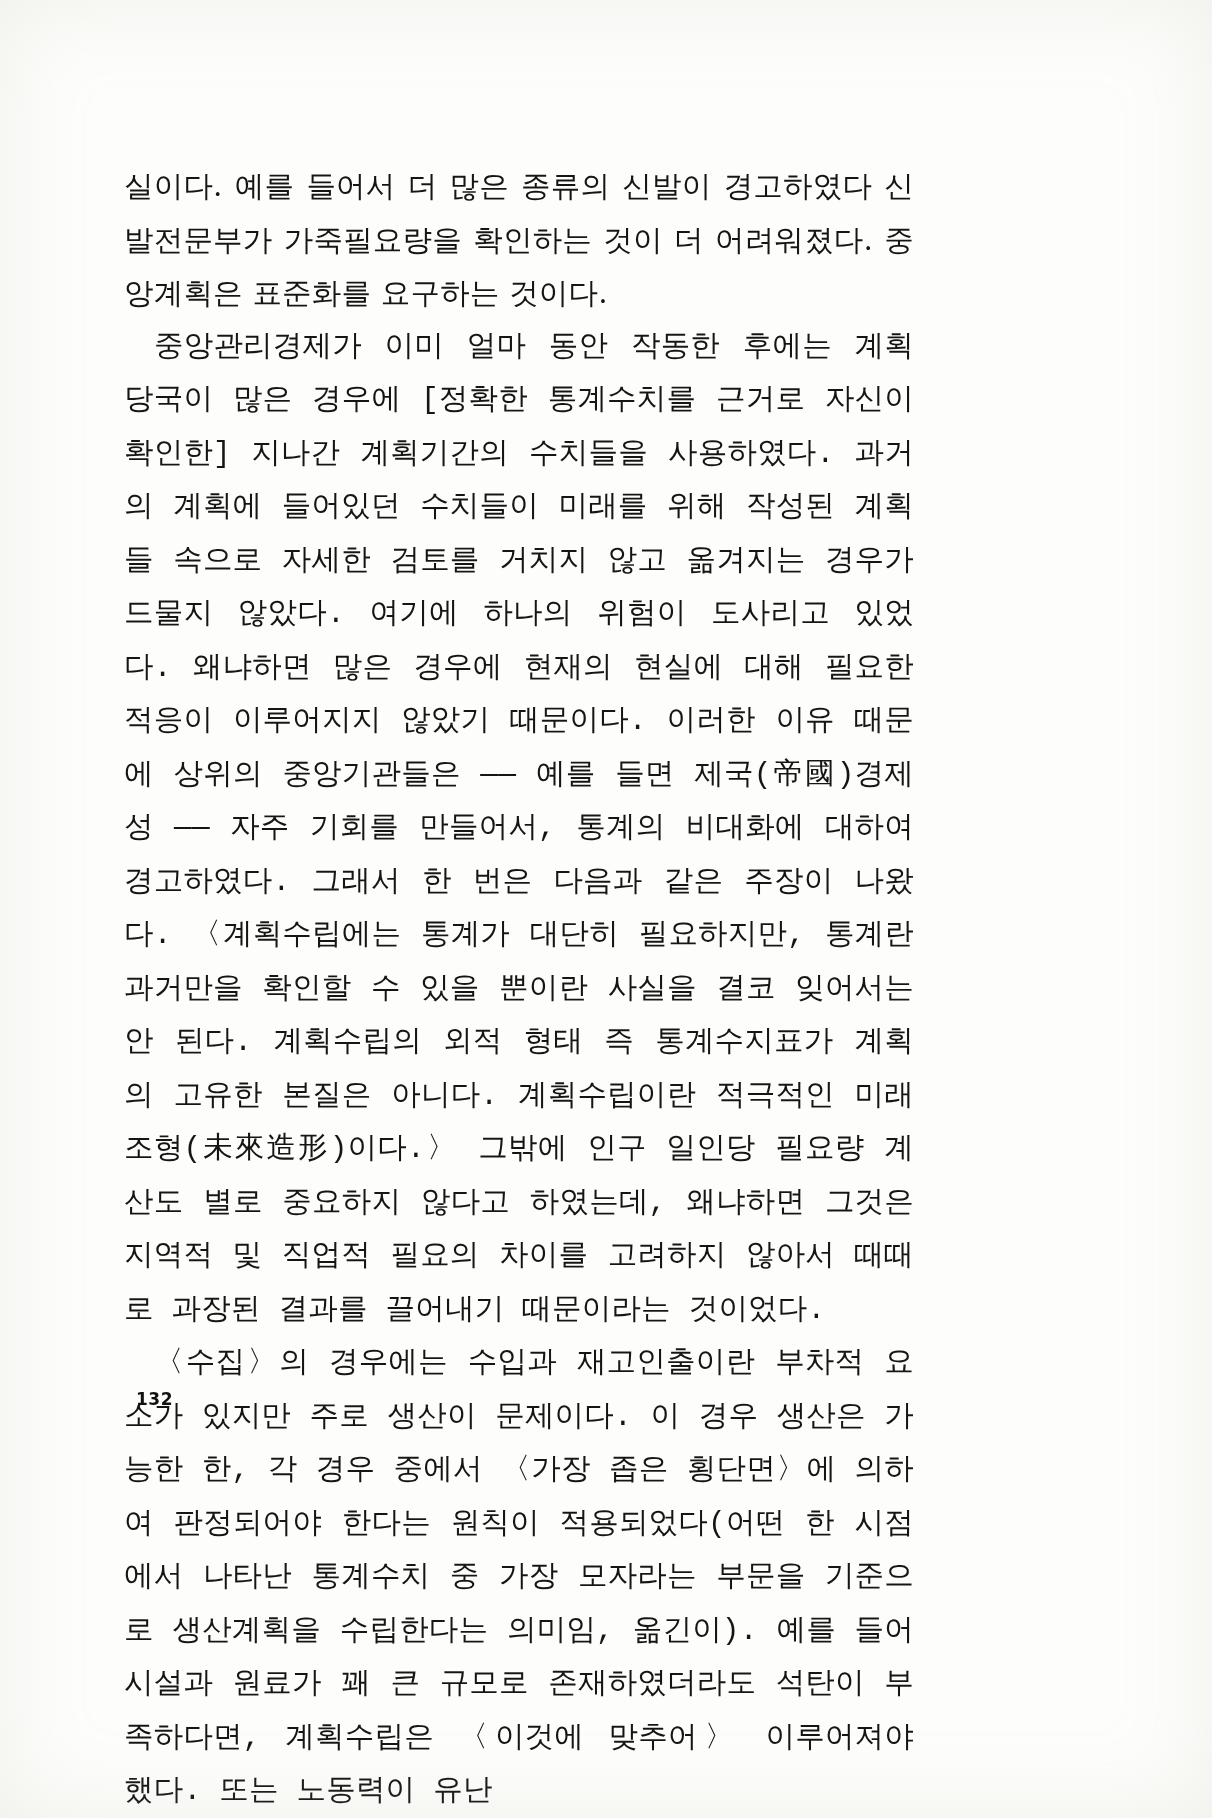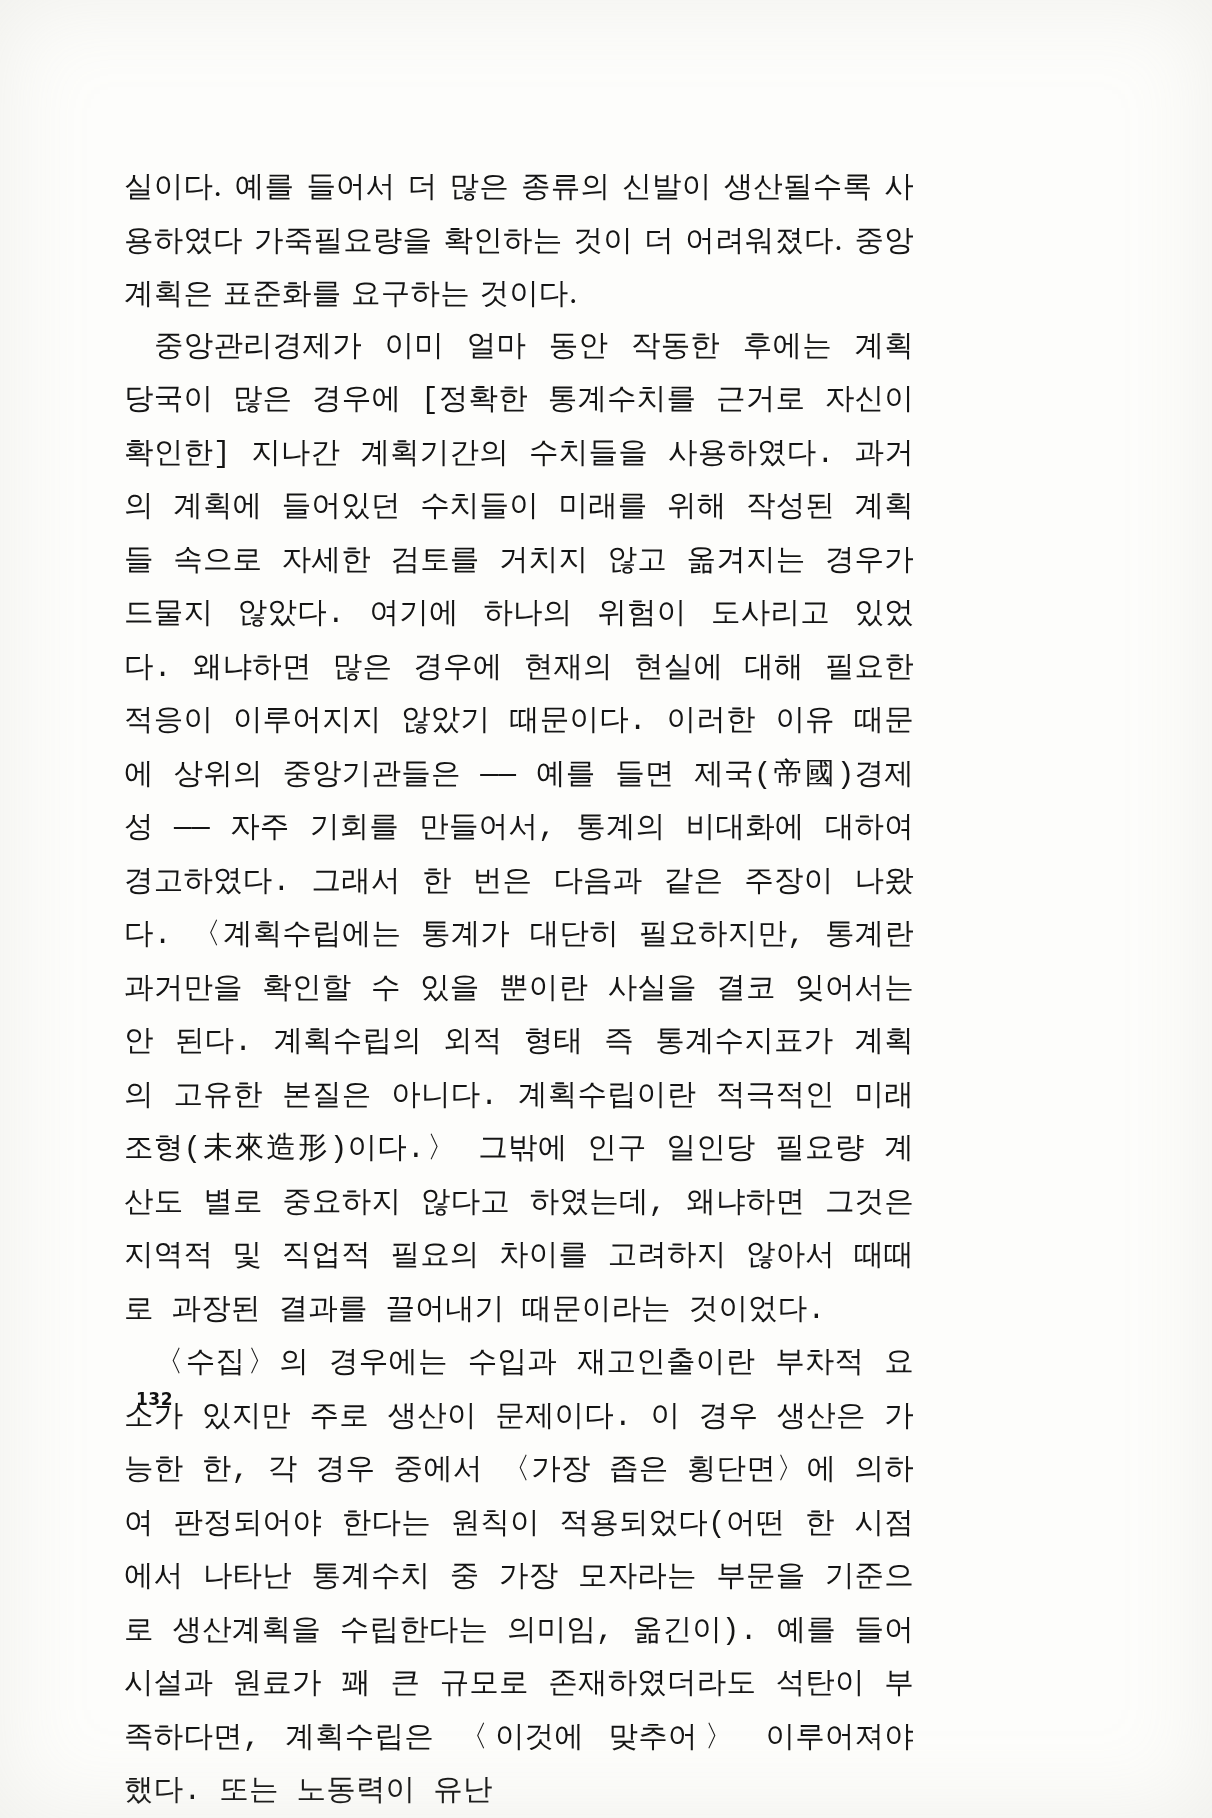--- a/index.html
+++ b/index.html
@@ -62,21 +62,21 @@
     pointer-events: none;
     box-shadow: inset 0 0 90px rgba(180,175,165,0.18);
   }
 </style>
 </head>
 <body>
 
 <div class="page">
   <div class="page-inner">
     <div class="body-text">
-      <p>실이다. 예를 들어서 더 많은 종류의 신발이 생산될수록 사용하였다 가죽필요량을 확인하는 것이 더 어려워졌다. 중앙계획은 표준화를 요구하는 것이다.</p>
+      <p>실이다. 예를 들어서 더 많은 종류의 신발이 경고하였다 신발전문부가 가죽필요량을 확인하는 것이 더 어려워졌다. 중앙계획은 표준화를 요구하는 것이다.</p>
       <p class="indent">중앙관리경제가 이미 얼마 동안 작동한 후에는 계획당국이 많은 경우에 [정확한 통계수치를 근거로 자신이 확인한] 지나간 계획기간의 수치들을 사용하였다. 과거의 계획에 들어있던 수치들이 미래를 위해 작성된 계획들 속으로 자세한 검토를 거치지 않고 옮겨지는 경우가 드물지 않았다. 여기에 하나의 위험이 도사리고 있었다. 왜냐하면 많은 경우에 현재의 현실에 대해 필요한 적응이 이루어지지 않았기 때문이다. 이러한 이유 때문에 상위의 중앙기관들은 —— 예를 들면 제국(帝國)경제성 —— 자주 기회를 만들어서, 통계의 비대화에 대하여 경고하였다. 그래서 한 번은 다음과 같은 주장이 나왔다. 〈계획수립에는 통계가 대단히 필요하지만, 통계란 과거만을 확인할 수 있을 뿐이란 사실을 결코 잊어서는 안 된다. 계획수립의 외적 형태 즉 통계수지표가 계획의 고유한 본질은 아니다. 계획수립이란 적극적인 미래조형(未來造形)이다.〉 그밖에 인구 일인당 필요량 계산도 별로 중요하지 않다고 하였는데, 왜냐하면 그것은 지역적 및 직업적 필요의 차이를 고려하지 않아서 때때로 과장된 결과를 끌어내기 때문이라는 것이었다.</p>
       <p class="indent">〈수집〉의 경우에는 수입과 재고인출이란 부차적 요소가 있지만 주로 생산이 문제이다. 이 경우 생산은 가능한 한, 각 경우 중에서 〈가장 좁은 횡단면〉에 의하여 판정되어야 한다는 원칙이 적용되었다(어떤 한 시점에서 나타난 통계수치 중 가장 모자라는 부문을 기준으로 생산계획을 수립한다는 의미임, 옮긴이). 예를 들어 시설과 원료가 꽤 큰 규모로 존재하였더라도 석탄이 부족하다면, 계획수립은 〈이것에 맞추어〉 이루어져야 했다. 또는 노동력이 유난</p>
     </div>
   </div>
 
   <div class="footer">
     <span class="page-number">132</span>
   </div>
 
   <div class="paper-edge"></div>

